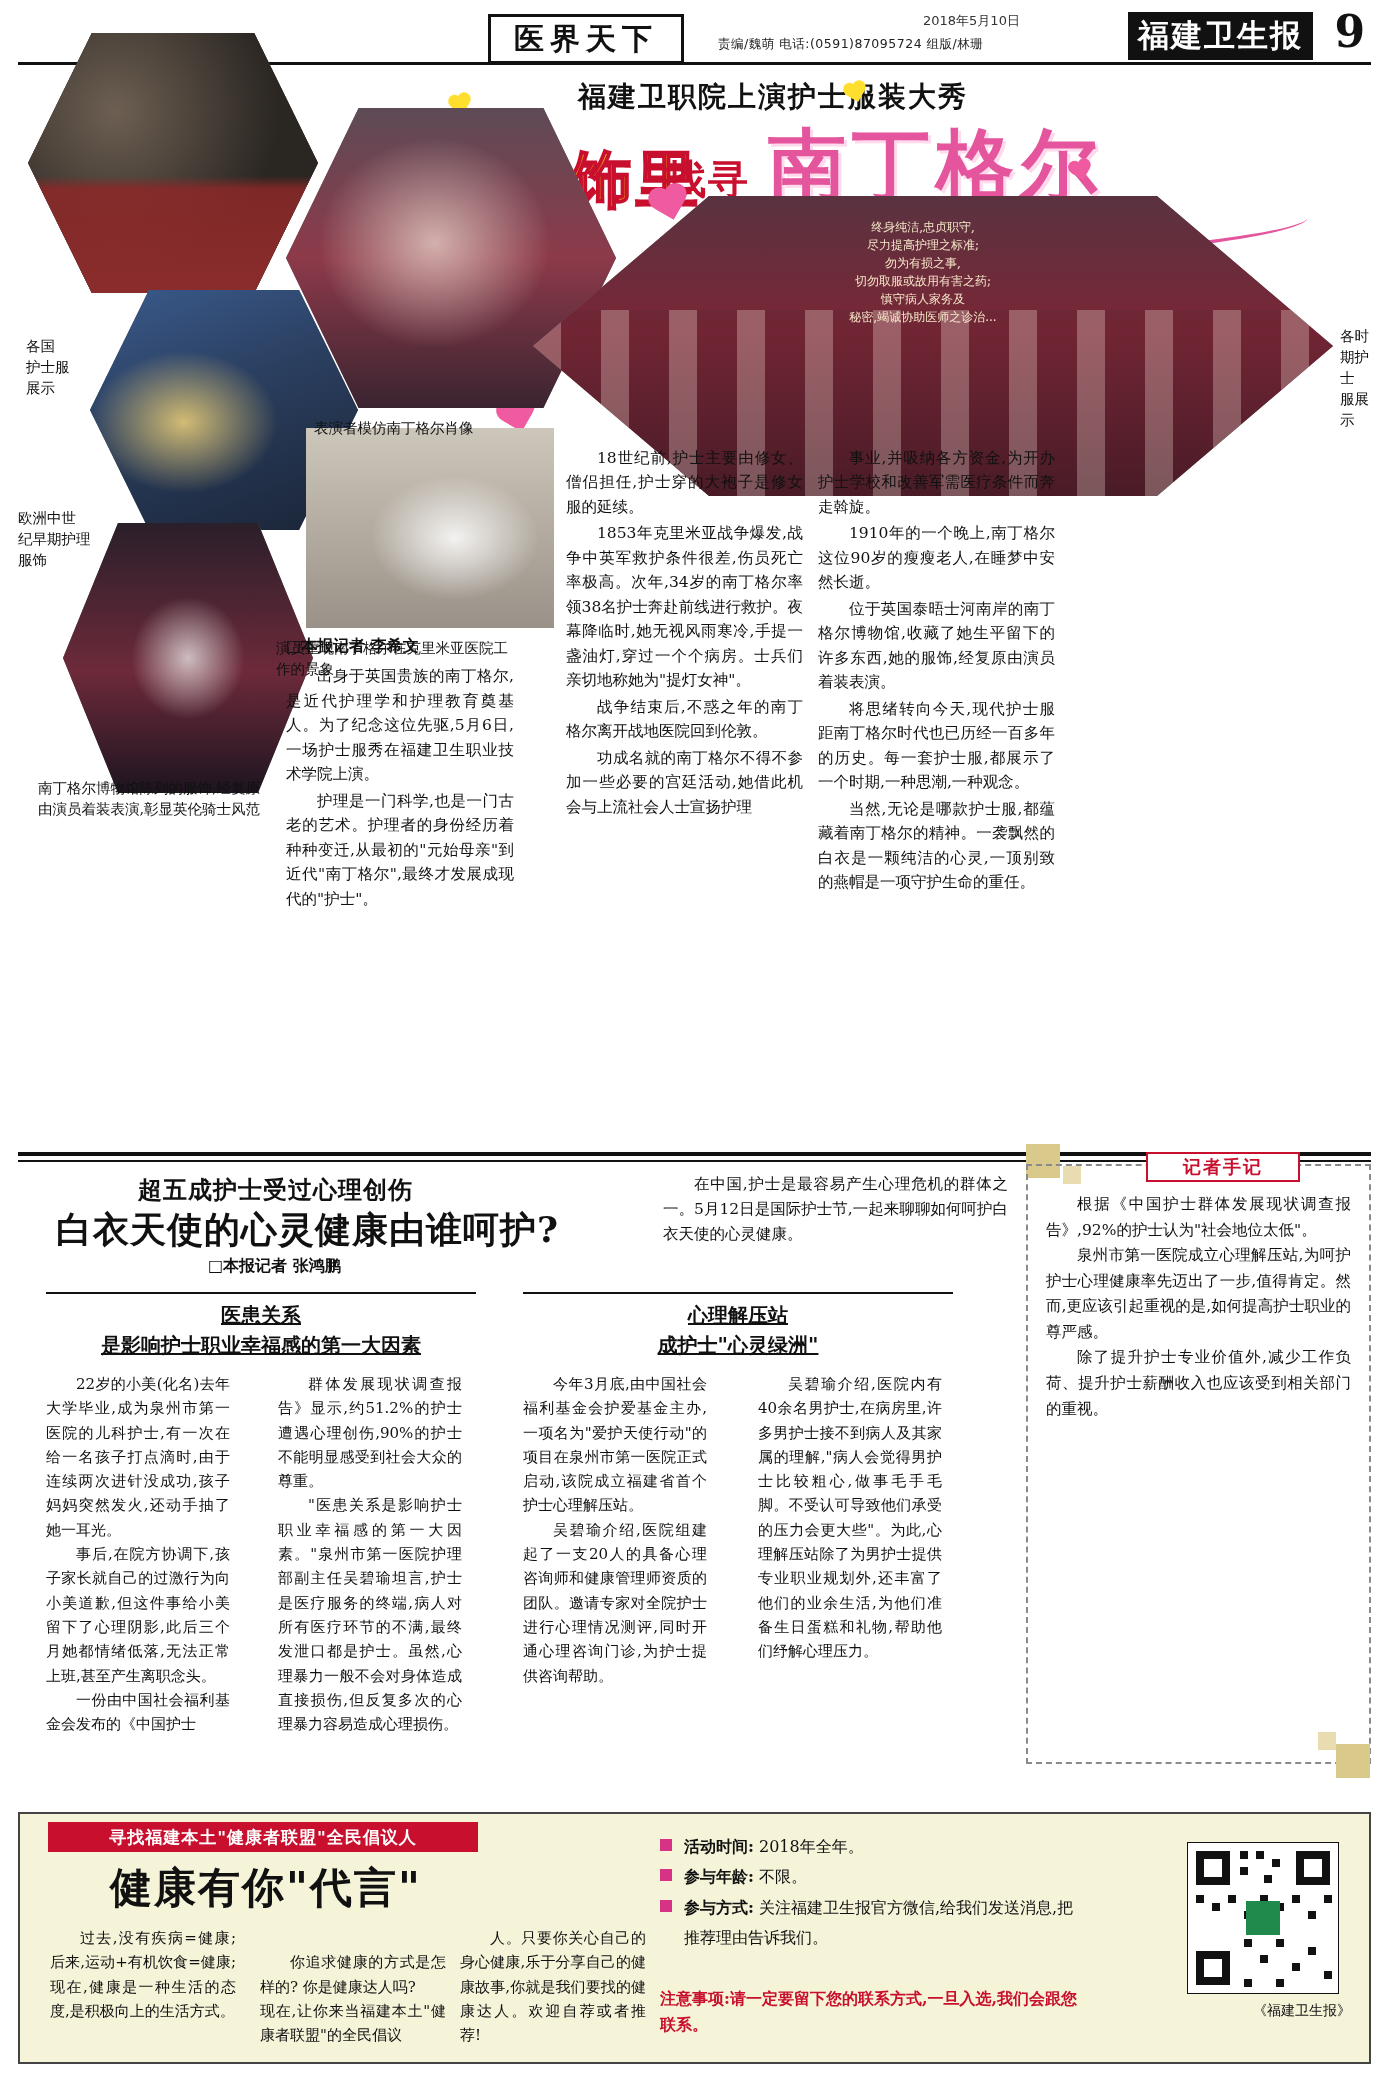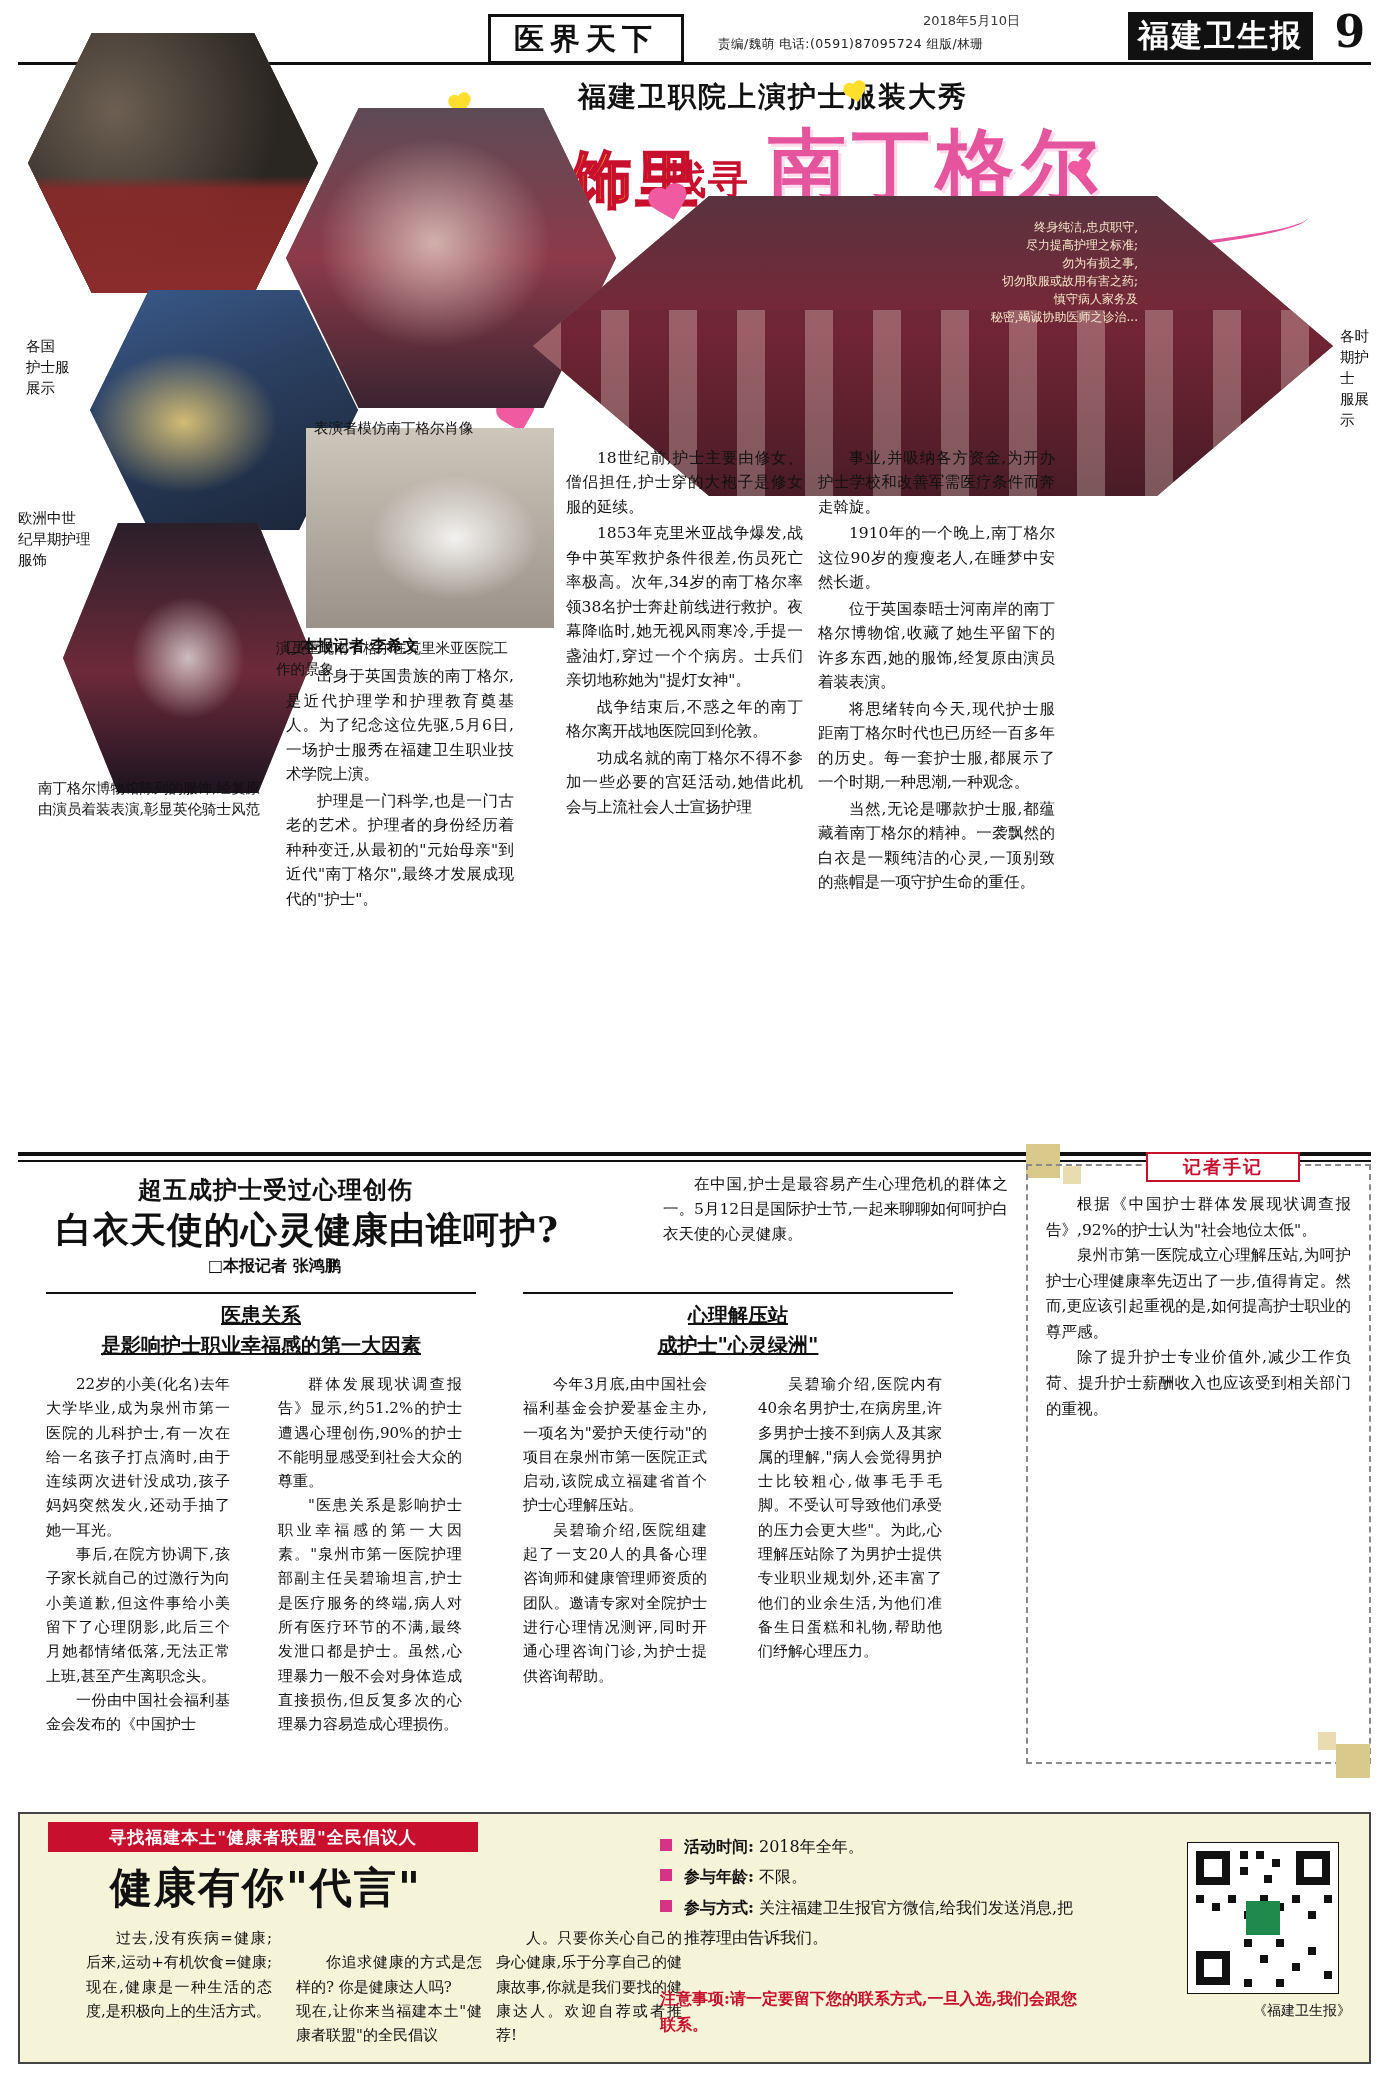--- a/index.html
+++ b/index.html
@@ -133,21 +133,21 @@
   }
   .ad-ribbon{
     position:absolute;left:28px;top:8px;width:430px;height:30px;background:#c8102e;
     color:#fff;font-weight:bold;font-size:17px;display:flex;align-items:center;justify-content:center;
     font-family:"DejaVu Serif",serif;letter-spacing:1px;
   }
   .ad-title{
     position:absolute;left:90px;top:46px;font-size:42px;font-weight:bold;
     font-family:"DejaVu Serif","Liberation Serif",serif;color:#111;letter-spacing:2px;
   }
-  .adcol{position:absolute;top:112px;width:186px;font-family:"DejaVu Serif",serif;font-size:15px;line-height:1.62;text-align:justify;margin-left:36px;}
+  .adcol{position:absolute;top:112px;width:186px;font-family:"DejaVu Serif",serif;font-size:15px;line-height:1.62;text-align:justify;}
   .adcol p{margin:0;text-indent:2em;}
   .ad-info{position:absolute;left:640px;top:18px;width:420px;font-family:"DejaVu Serif",serif;font-size:16px;line-height:1.9;}
   .ad-info .li{position:relative;padding-left:24px;}
   .ad-info .li .bullet{position:absolute;left:0;top:7px;width:12px;height:12px;background:#d63384;}
   .ad-info b{font-weight:bold;}
   .ad-note{position:absolute;left:640px;top:172px;width:430px;font-family:"DejaVu Serif",serif;font-size:16px;font-weight:bold;color:#c8102e;line-height:1.6;}
   .qr{position:absolute;right:30px;top:28px;width:150px;height:150px;background:#fff;border:1px solid #111;}
   .qr-cap{position:absolute;right:18px;top:188px;width:175px;text-align:right;font-size:14px;font-family:"DejaVu Serif",serif;}
 
   
@@ -204,21 +204,21 @@
     <div class="photo hexphoto" style="left:72px;top:222px;width:268px;height:240px;">
       <div class="ph-fill" style="background:linear-gradient(160deg,#3a5a8c 0%,#2a3e5e 45%,#1a2436 100%);"></div>
       <div class="ph-fill" style="background:radial-gradient(ellipse at 35% 55%, rgba(240,210,120,.85) 0%, rgba(240,210,120,0) 38%);"></div>
     </div>
 
     <div class="photo hexphoto" style="left:515px;top:128px;width:800px;height:300px;">
       <div class="ph-fill" style="background:linear-gradient(180deg,#5a3340 0%,#7a2636 45%,#4b1b26 100%);"></div>
       <div class="ph-fill" style="background:repeating-linear-gradient(90deg,
          rgba(235,225,215,.55) 0 28px, rgba(60,30,40,.25) 28px 68px);opacity:.55;top:38%;"></div>
     </div>
-    <div style="position:absolute;left:690px;top:150px;width:430px;height:72px;color:#f6e7c9;font-size:12px;line-height:1.5;font-family:'DejaVu Serif',serif;text-align:right;white-space:pre-line;">终身纯洁,忠贞职守,
+    <div style="position:absolute;left:690px;top:150px;width:430px;height:72px;color:#f6e7c9;font-size:12px;line-height:1.5;font-family:'DejaVu Serif',serif;text-align:center;white-space:pre-line;">终身纯洁,忠贞职守,
 尽力提高护理之标准;
 勿为有损之事,
 切勿取服或故用有害之药;
 慎守病人家务及
 秘密,竭诚协助医师之诊治...</div>
 
     <div class="photo hexphoto" style="left:45px;top:455px;width:250px;height:270px;">
       <div class="ph-fill" style="background:linear-gradient(180deg,#2a1f2a 0%,#6d2a3a 55%,#1d1420 100%);"></div>
       <div class="ph-fill" style="background:radial-gradient(ellipse at 50% 50%, rgba(230,225,225,.8) 0%, rgba(230,225,225,0) 32%);"></div>
     </div>

